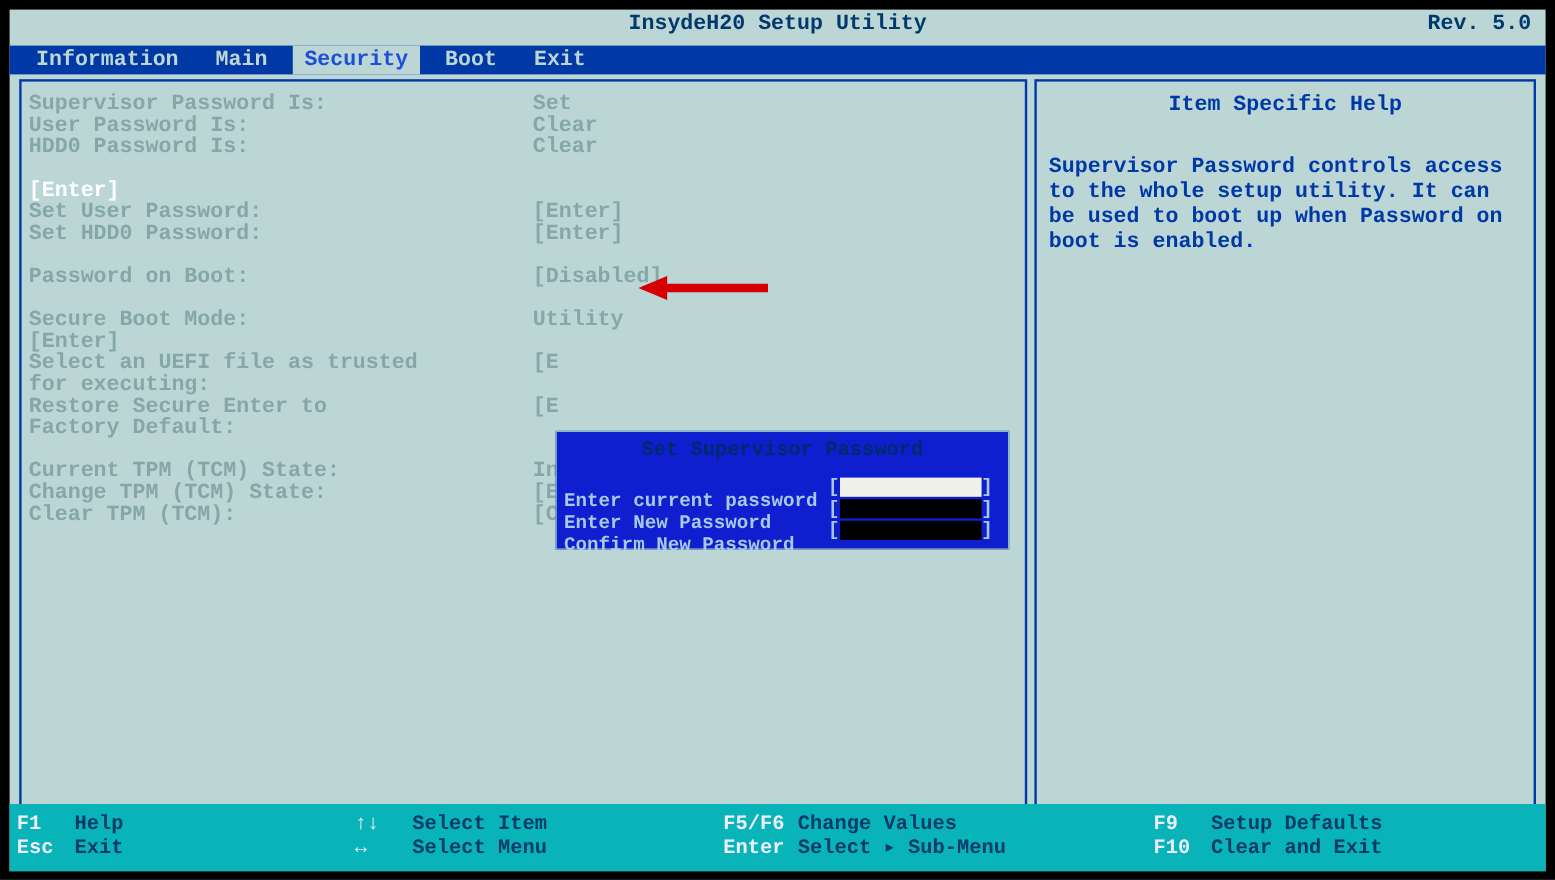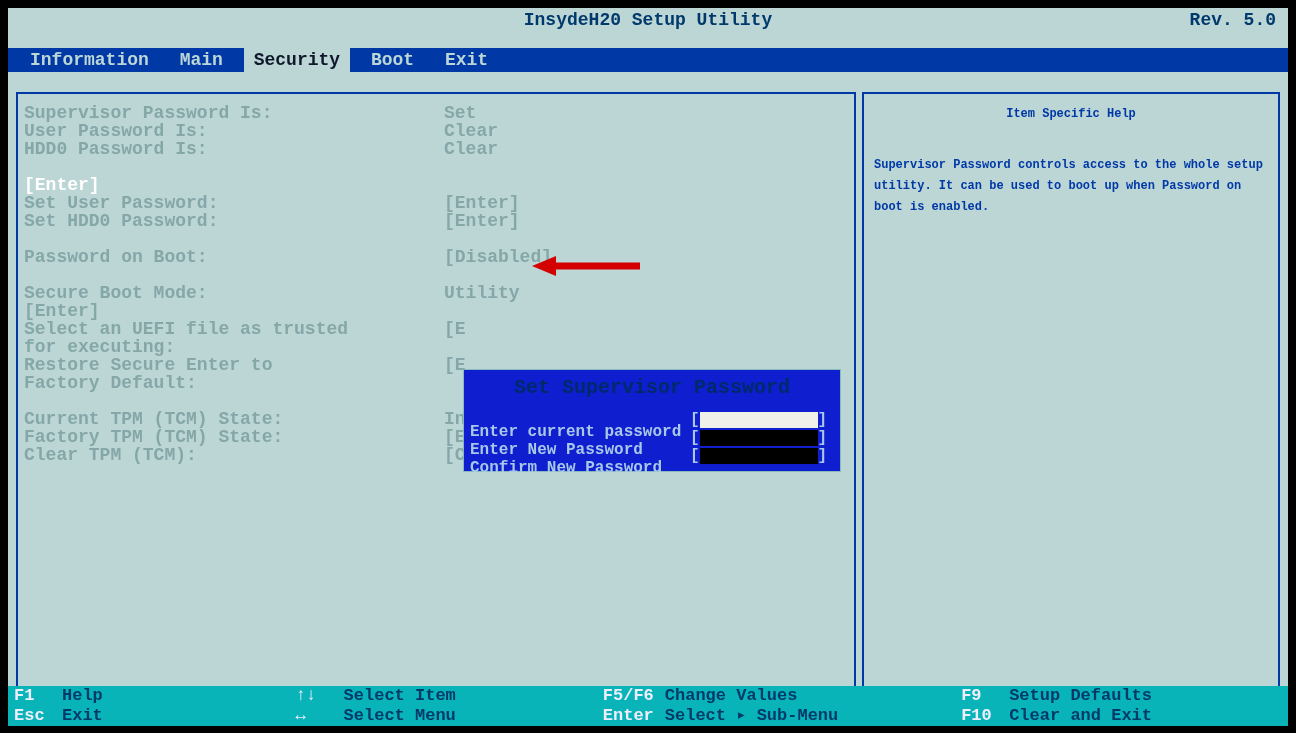--- a/index.html
+++ b/index.html
@@ -1,38 +1,38 @@
 <!DOCTYPE html>
 <html><head>
 <meta charset="utf-8">
 <style>
   * { margin:0; padding:0; box-sizing:border-box; }
   html,body { width:1296px; height:733px; background:#000; font-family:"Courier New",monospace; font-weight:bold; overflow:hidden; }
   .screen { position:absolute; left:8px; top:8px; width:1280px; height:718px; background:#bcd6d6; }
-  .title-bar { position:relative; height:40px; line-height:24px; color:#003a6c; font-size:18px; }
+  .title-bar { position:relative; height:30px; line-height:24px; color:#003a6c; font-size:18px; }
   .title-center { position:absolute; left:0; right:0; text-align:center; }
   .title-right { position:absolute; right:12px; }
   .menu-bar { height:24px; background:#0039a6; color:#bcd6d6; font-size:18px; line-height:24px; padding-left:12px; }
   .menu-bar span { display:inline-block; padding:0 10px;text-align:center; }
-  .menu-bar span.active { background:#bcd6d6; color:#0f172a; }
-  .work { position:relative; display:flex; height:628px; padding:20px 8px 0 8px; }
+  .menu-bar span.active { background:#bcd6d6; color:#1d4ed8; }
+  .work { position:relative; display:flex; height:628px; padding:4px 8px 0 8px; }
   .pane { border:2px solid #0039a6; }
   .pane-left { flex: 0 0 840px; padding:10px 6px; font-size:18px; color:#86a7a8; line-height:18px; position:relative;}
-  .pane-right { flex:1; margin-left:6px; padding:10px; font-size:12px; color:#0039a6; line-height:21px;}
+  .pane-right { flex:1; margin-left:6px; padding:10px; font-size:18px; color:#0039a6; line-height:21px;}
   .pane-right .help-title { text-align:center; margin-bottom:30px; }
   .row { display:flex; }
   .row .lbl { width:420px; white-space:pre; }
   .row .val { }
   .highlight-row .lbl, .highlight-row .val { color:#fff; }
-  .footer { position:absolute; left:0; right:0; bottom:0; height:40px; background:#09b4b8; color:#003a6c; font-size:17px; line-height:20px;}
+  .footer { position:absolute; left:0; right:0; bottom:0; height:56px; background:#09b4b8; color:#003a6c; font-size:17px; line-height:20px;}
   .footer table { width:100%; height:100%; border-collapse:collapse;}
   .footer td { vertical-align:middle; padding:0 6px; white-space:nowrap;}
   .footer .key { color:#eef; display:inline-block; width:48px;}
   .dialog { position:absolute; left:455px; top:297px; width:378px; background:#0f1fcf; border:1px solid #8bb;}
-  .dialog-title { color:#012a6b; text-align:center; padding:6px 0 12px 0; font-size:20px;}
+  .dialog-title { color:#012a6b; text-align:center; padding:6px 0 12px 0; font-size:17px;}
   .dialog-body { color:#a8c8e8; font-size:16px; padding:0 6px 6px 6px;}
   .drow { display:flex; align-items:center; height:18px;}
   .drow .dlbl { flex:0 0 220px; white-space:pre;margin-top:24px;}
   .drow .bl { display:inline-block;}
   .fld { display:inline-block; width:118px; height:16px; vertical-align:middle;}
   .fld.white { background:#f0f0ea; }
   .fld.black { background:#000; }
   .arrow { position:absolute; left:514px; top:160px; pointer-events:none;}
 </style>
 </head>
@@ -108,21 +108,21 @@
       <div class="row">
           <span class="lbl">Factory Default:</span>
           <span class="val"></span>
         </div>
       <div class="row" style="height:18px"></div>
       <div class="row">
           <span class="lbl">Current TPM (TCM) State:</span>
           <span class="val">In</span>
         </div>
       <div class="row">
-          <span class="lbl">Factory TPM (TCM) State:</span>
+          <span class="lbl">Change TPM (TCM) State:</span>
           <span class="val">[E</span>
         </div>
       <div class="row">
           <span class="lbl">Clear TPM (TCM):</span>
           <span class="val">[Clear]</span>
         </div>
 
       <svg class="arrow" width="110" height="24">
         <line x1="108" y1="12" x2="20" y2="12" stroke="#d40000" stroke-width="7"></line>
         <polygon points="0,12 24,2 24,22" fill="#d40000"></polygon>

